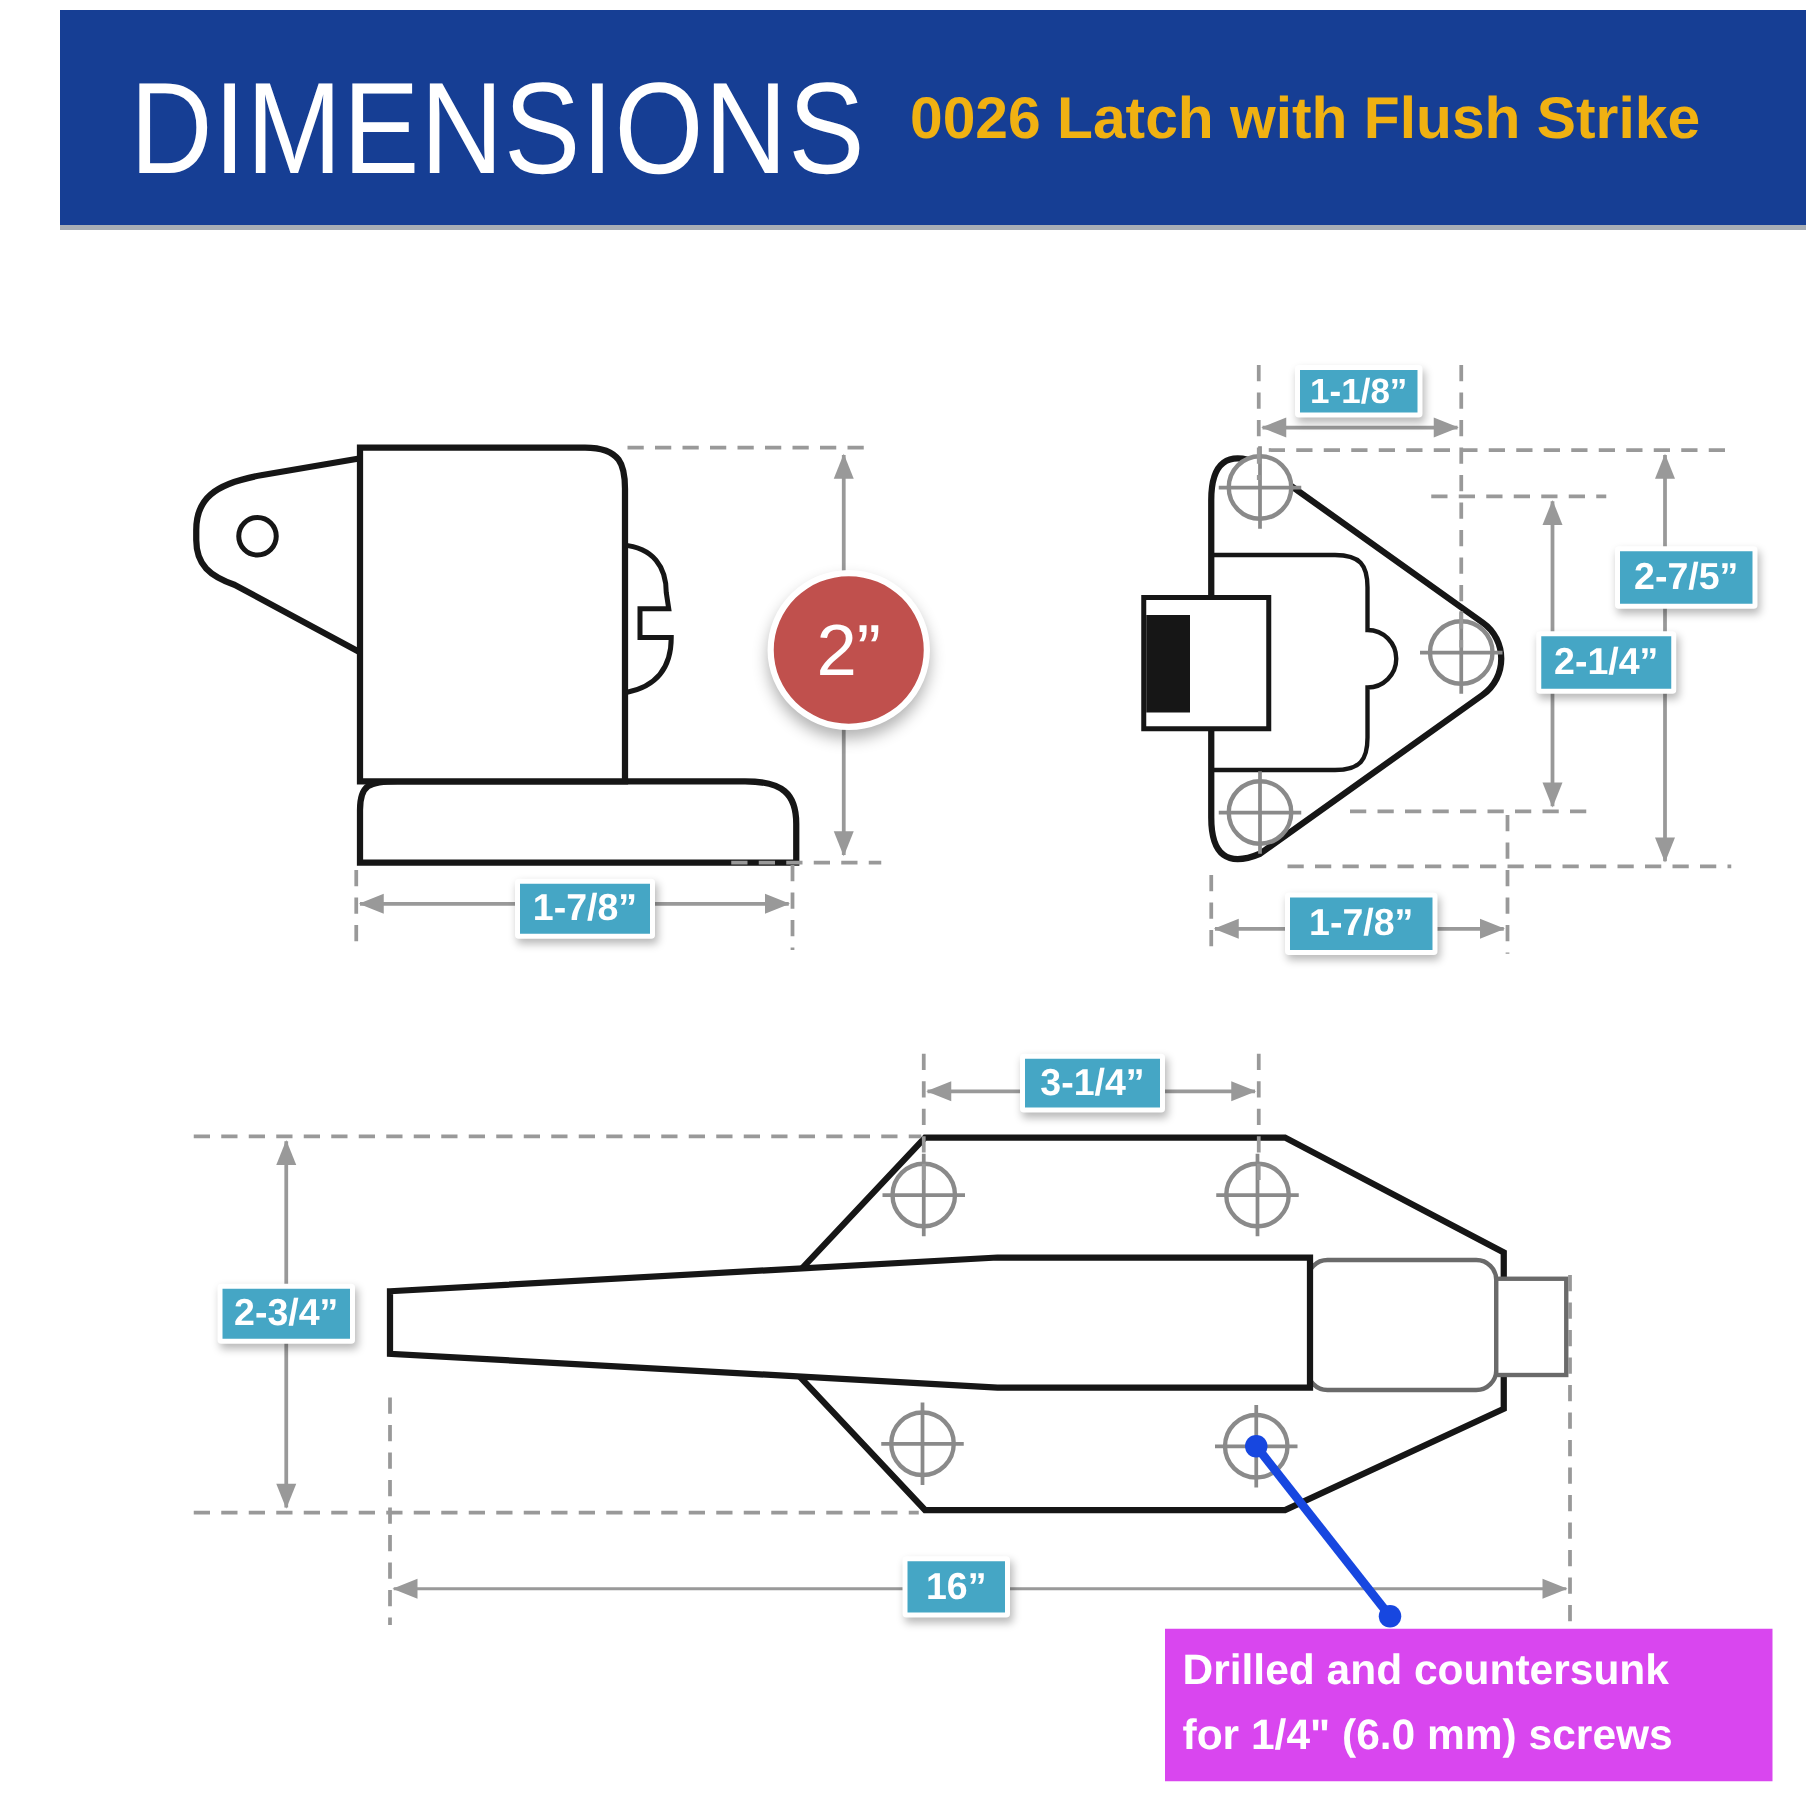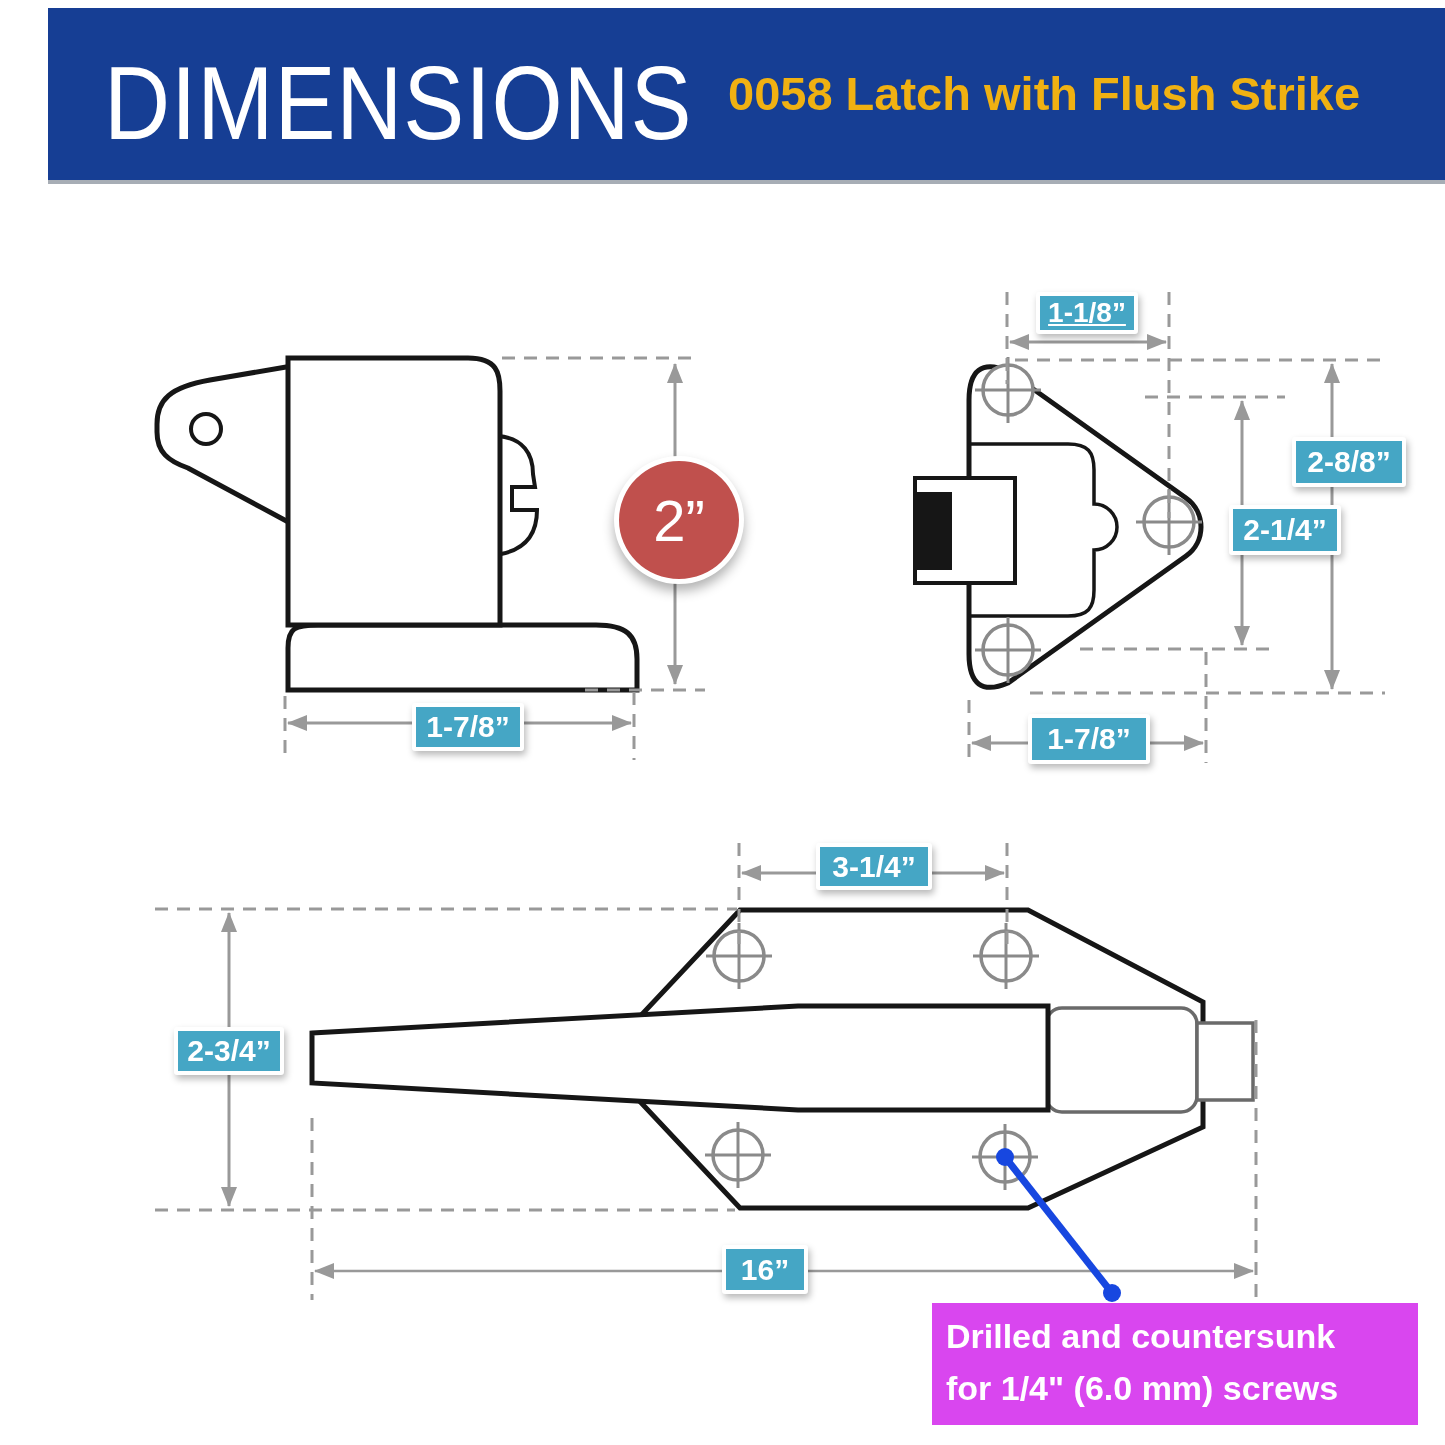--- a/index.html
+++ b/index.html
@@ -30,21 +30,21 @@
   #note-box div{white-space:nowrap;}
 </style>
 </head>
 <body>
 
 <div id="page">
 
   <div id="banner"></div>
   <div id="banner-rule"></div>
   <div id="main-title">DIMENSIONS</div>
-  <div id="sub-title">0058 Latch with Flush Strike</div>
+  <div id="sub-title">0026 Latch with Flush Strike</div>
 
   <svg id="drawing" viewBox="0 0 1445 1445">
     <defs>
       <marker id="ah" viewBox="0 0 22 18" refX="20" refY="9" markerWidth="22" markerHeight="18" markerUnits="userSpaceOnUse" orient="auto-start-reverse">
         <path d="M1,1 L21,9 L1,17 Z" fill="#999999"></path>
       </marker>
       <g id="screw">
         <circle r="25" fill="#ffffff" stroke="#8a8a8a" stroke-width="3.5"></circle>
         <line x1="-33" y1="0" x2="33" y2="0" stroke="#8a8a8a" stroke-width="3"></line>
         <line x1="0" y1="-33" x2="0" y2="33" stroke="#8a8a8a" stroke-width="3"></line>
@@ -149,22 +149,22 @@
         <line x1="965" y1="1157" x2="1072" y2="1293" stroke="#1747e0" stroke-width="7"></line>
         <circle cx="965" cy="1157" r="9" fill="#1747e0"></circle>
         <circle cx="1072" cy="1293" r="9" fill="#1747e0"></circle>
       </g>
     </g>
   </svg>
 
   <div id="badge-2in">2”</div>
 
   <div class="dim" style="left:372px;top:703px;width:112px;height:48px;">1-7/8”</div>
-  <div class="dim" style="left:996px;top:292px;width:102px;height:42px;font-size:28px;text-decoration:underline;">1-1/8”</div>
-  <div class="dim" style="left:1252px;top:437px;width:114px;height:50px;">2-8/8”</div>
+  <div class="dim" style="left:996px;top:292px;width:102px;height:42px;font-size:28px;">1-1/8”</div>
+  <div class="dim" style="left:1252px;top:437px;width:114px;height:50px;">2-7/5”</div>
   <div class="dim" style="left:1189px;top:505px;width:112px;height:50px;">2-1/4”</div>
   <div class="dim" style="left:988px;top:714px;width:122px;height:50px;">1-7/8”</div>
   <div class="dim" style="left:776px;top:843px;width:116px;height:47px;">3-1/4”</div>
   <div class="dim" style="left:134px;top:1027px;width:110px;height:48px;">2-3/4”</div>
   <div class="dim" style="left:682px;top:1245px;width:86px;height:49px;">16”</div>
 
   <div id="note-box">
     <div>Drilled and countersunk</div>
     <div>for 1/4" (6.0 mm) screws</div>
   </div>

